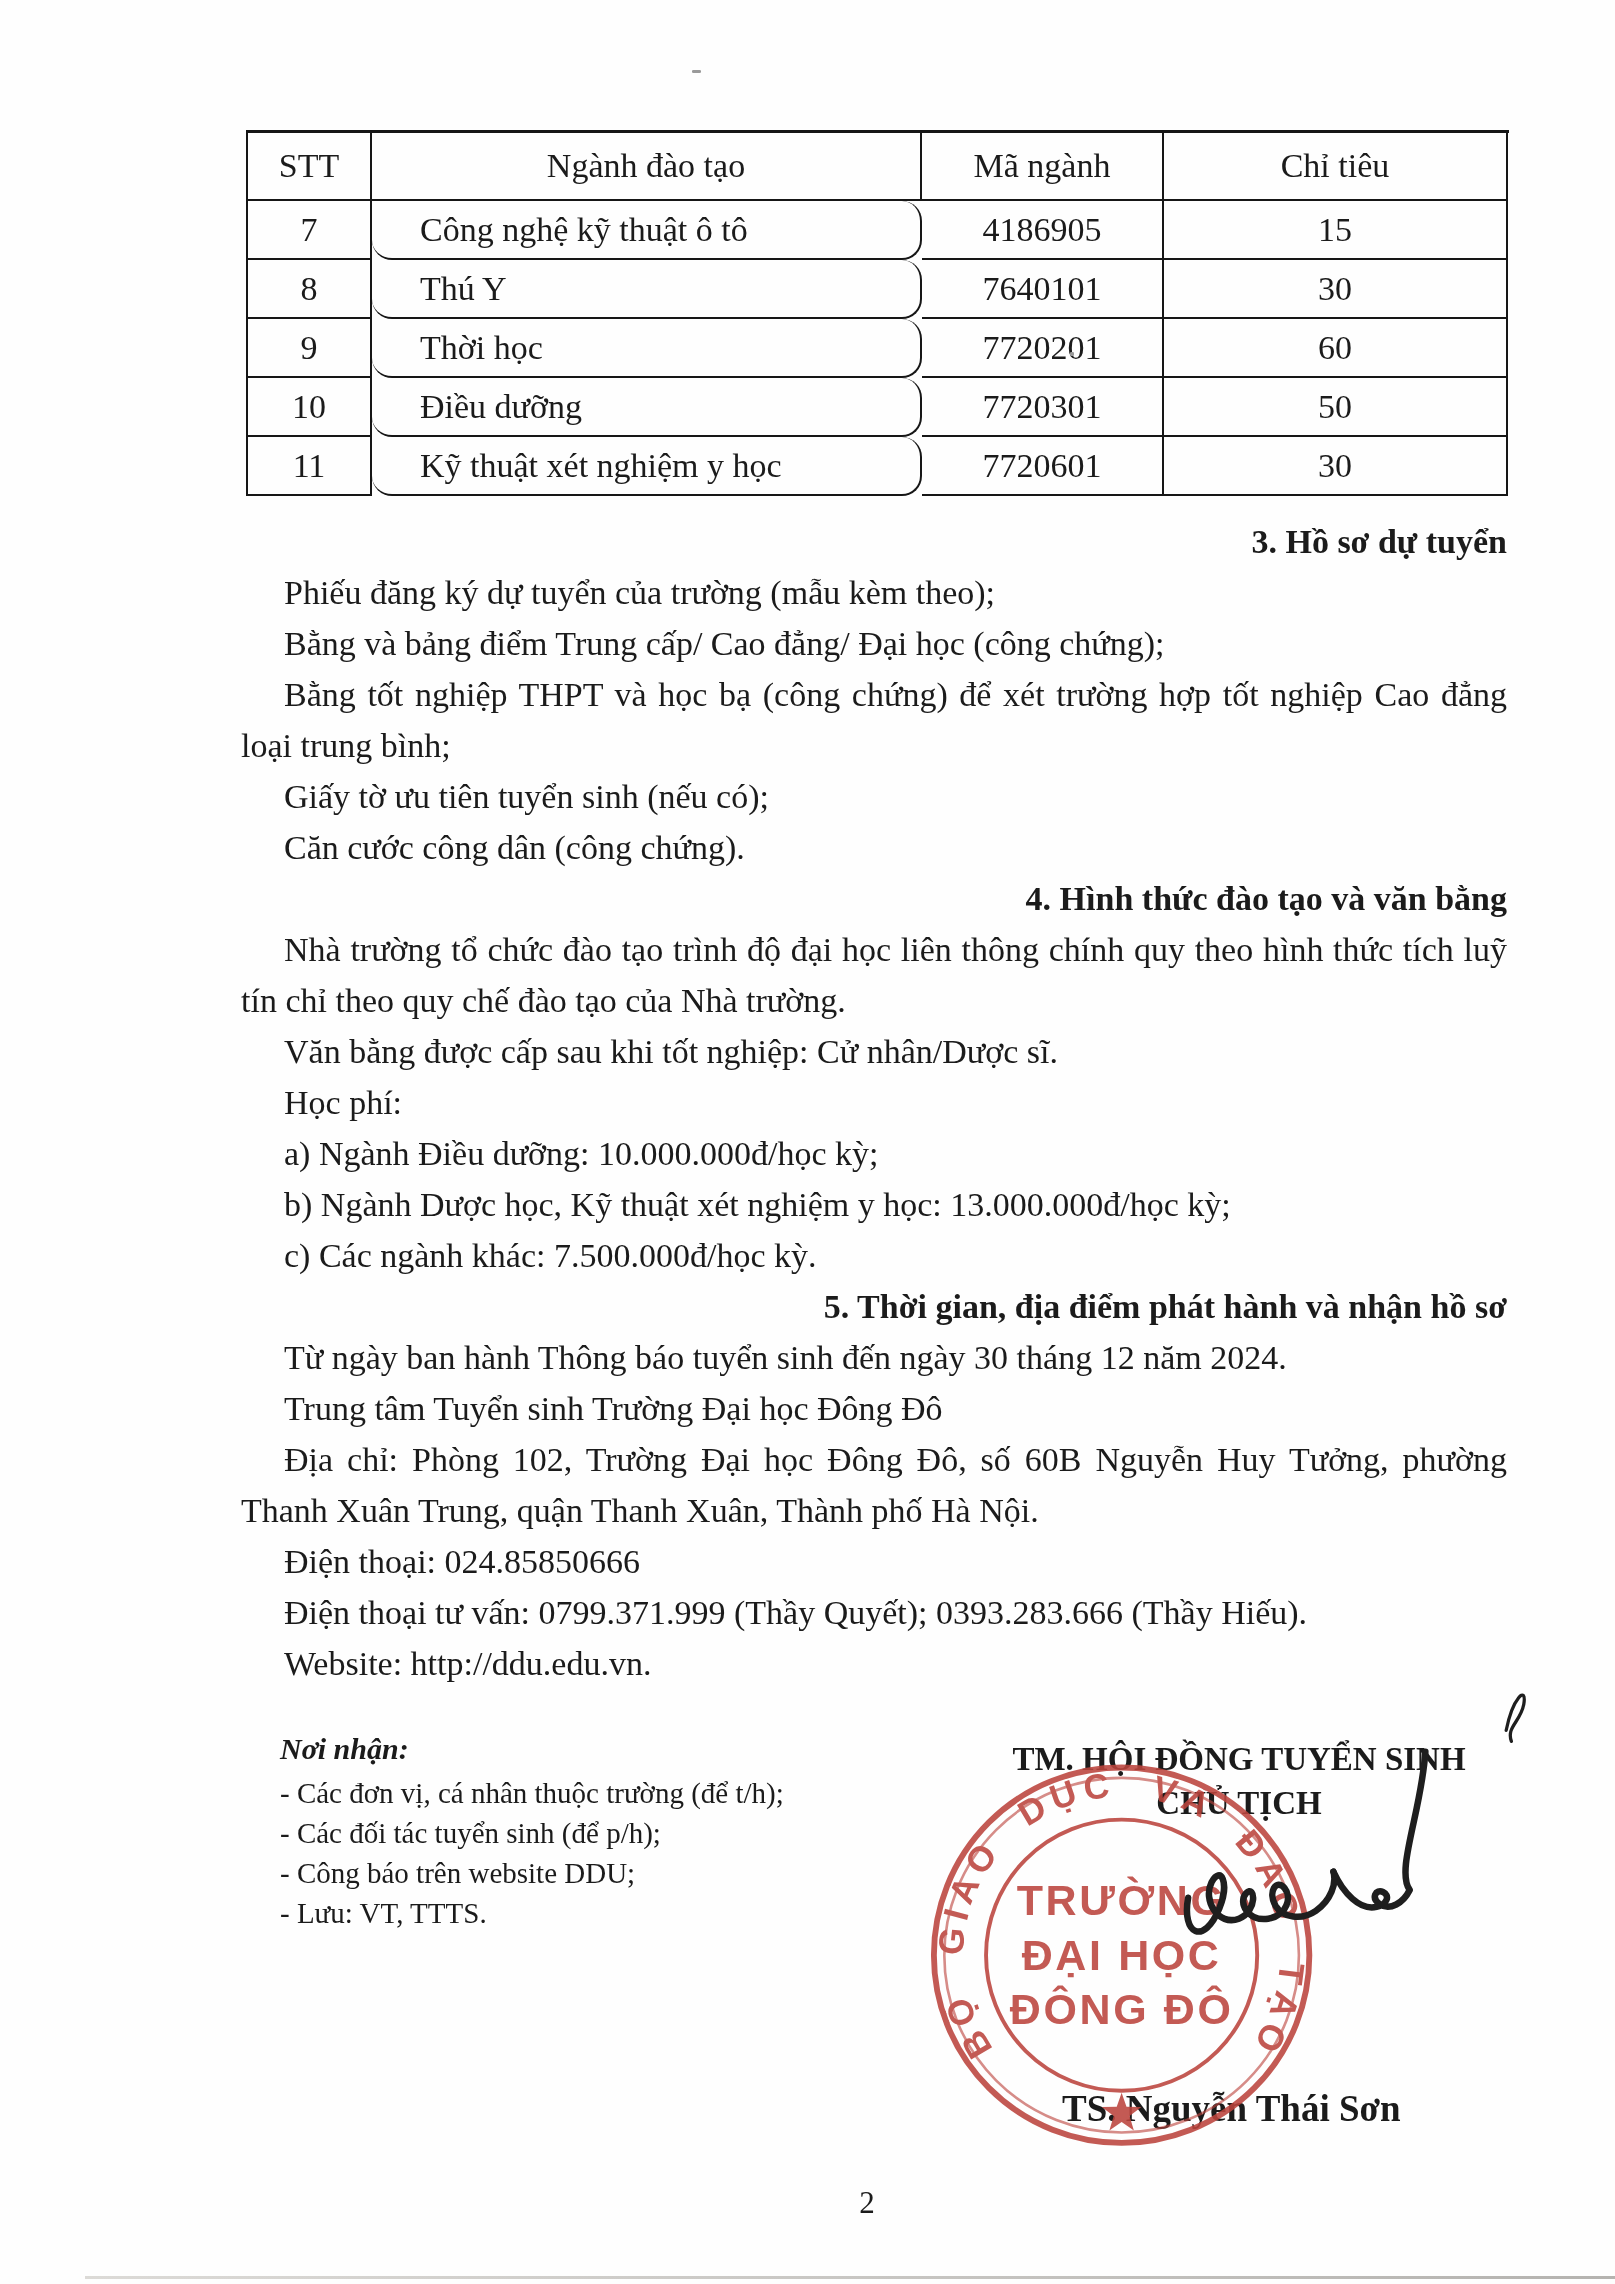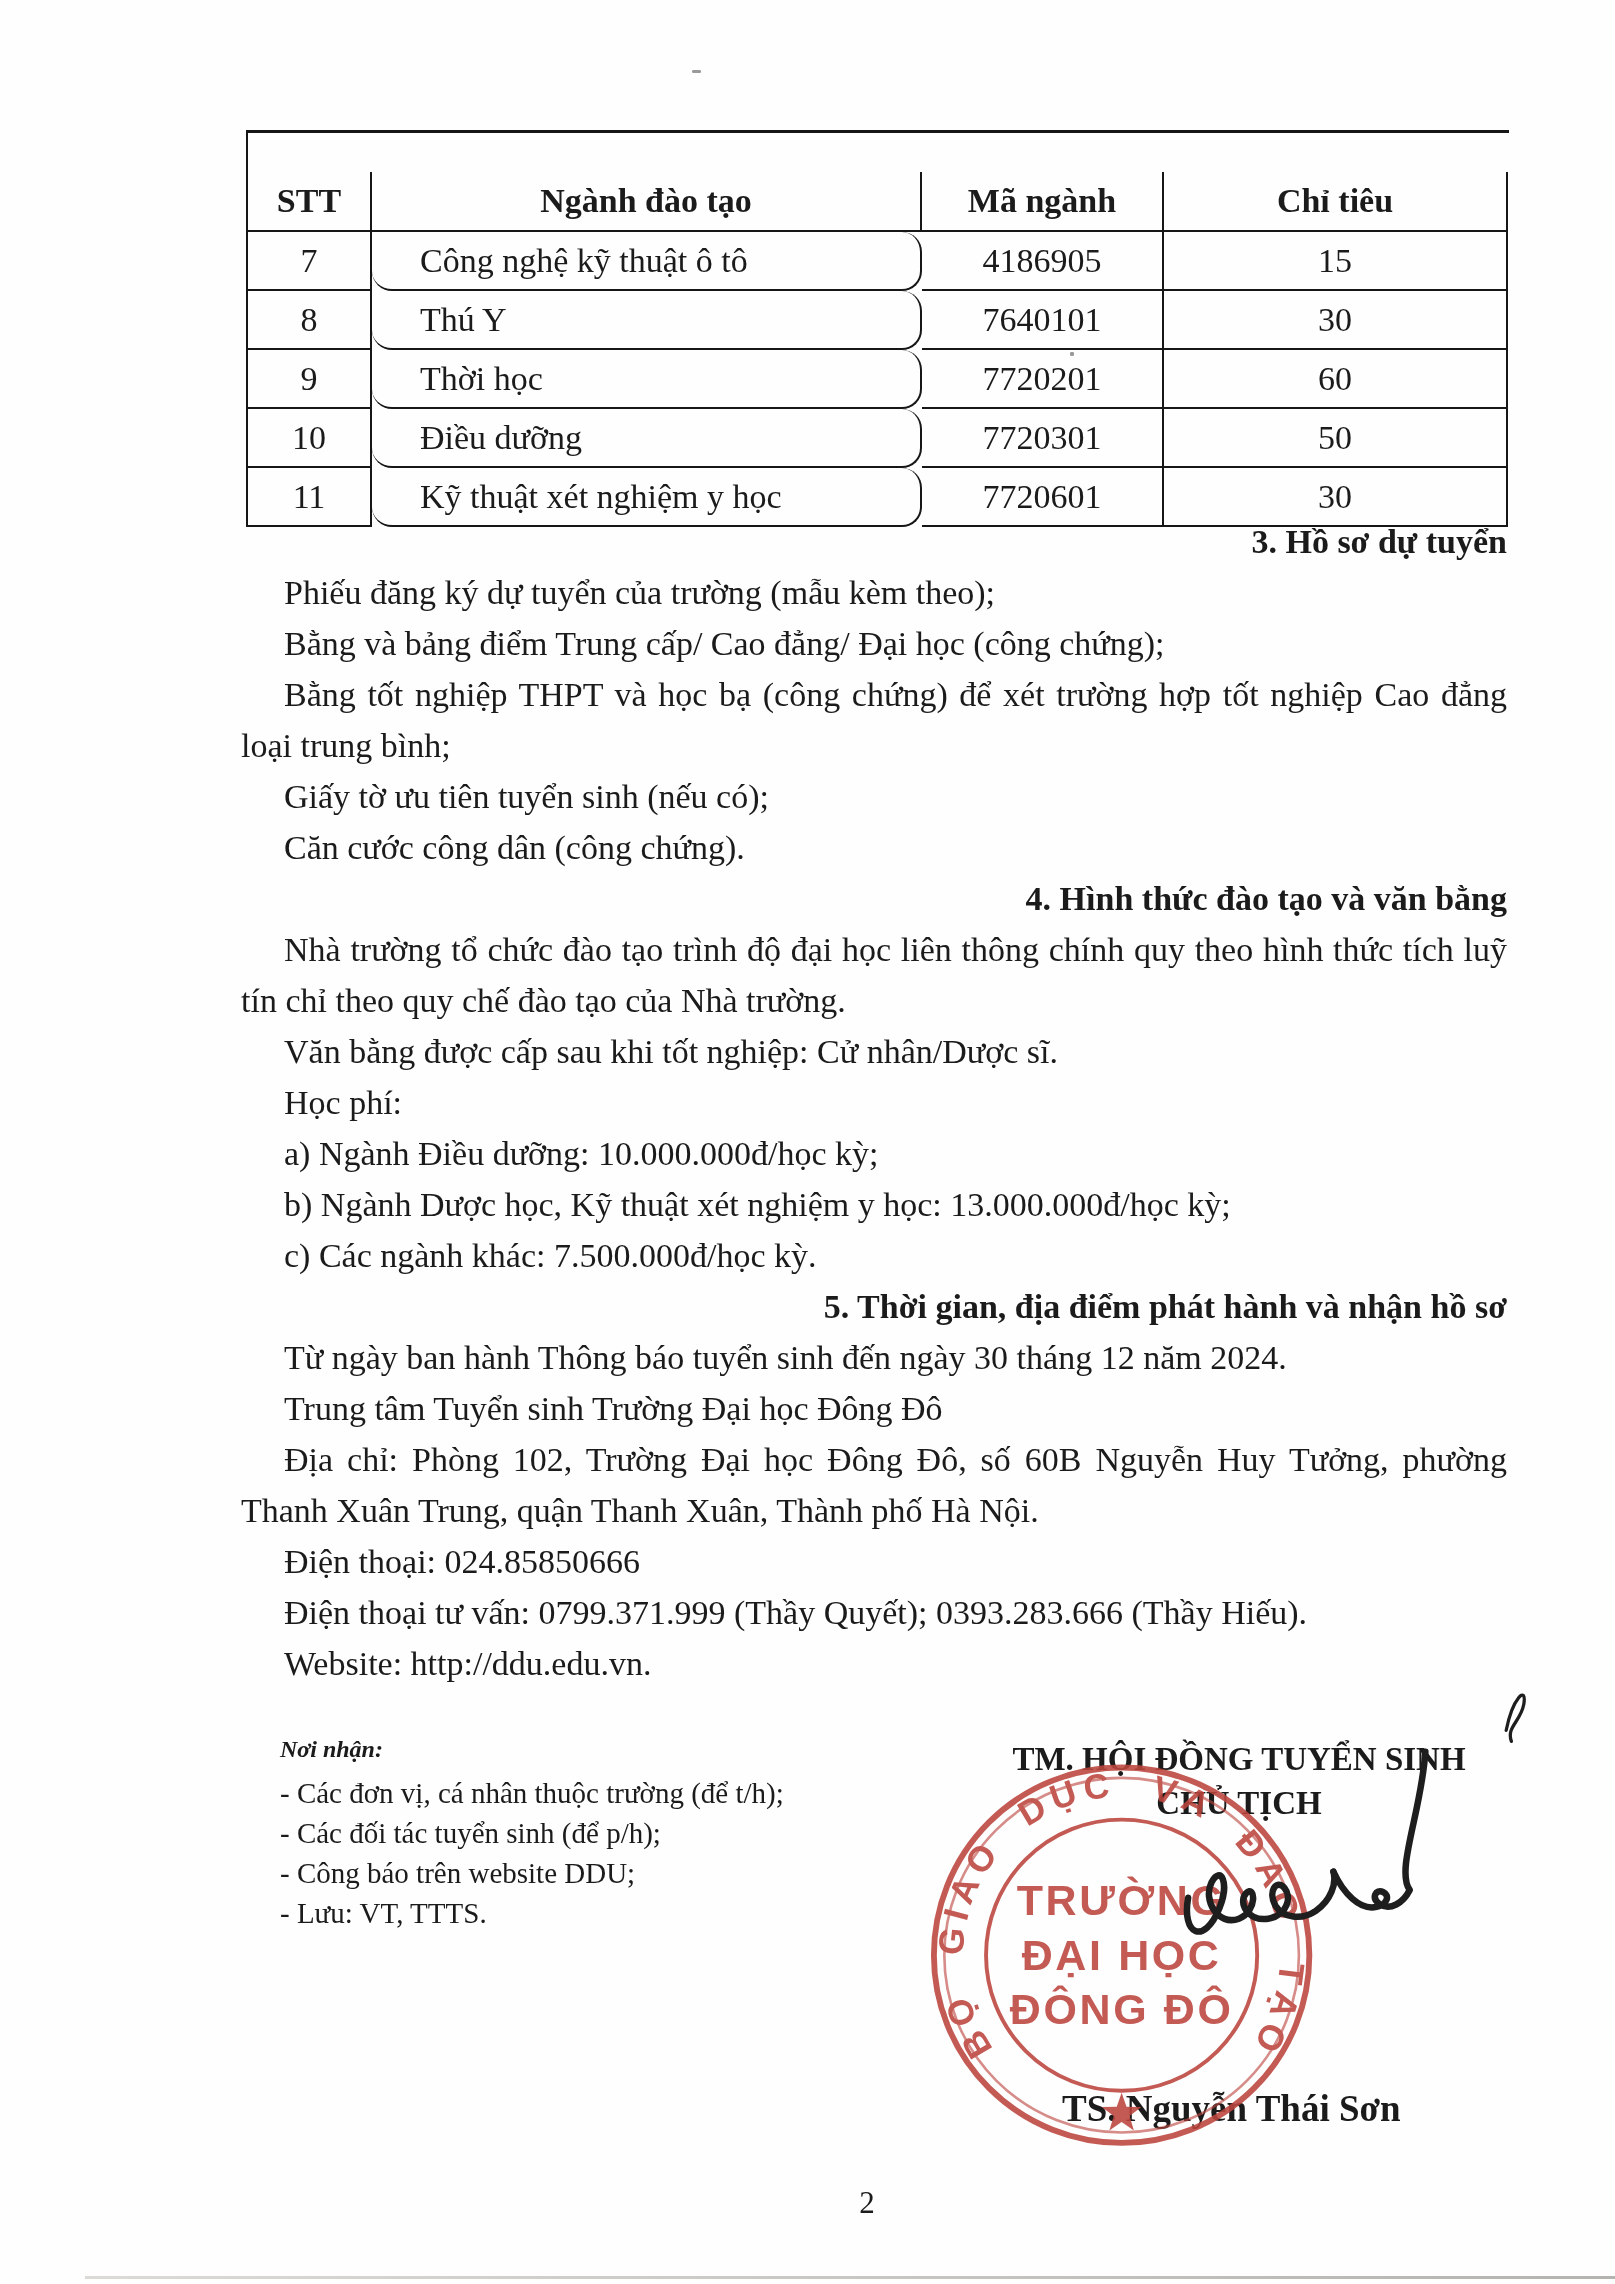--- a/index.html
+++ b/index.html
@@ -12,32 +12,32 @@
     position:absolute;left:246px;top:130px;width:1261px;
     display:grid;grid-template-columns:124px 550px 242px 344px;
     border-top:3.3px solid #161616;border-left:2.6px solid #161616;
     font-size:34px;
   }
   .tbl .cell{
     border-right:2.6px solid #161616;border-bottom:2.6px solid #161616;
     display:flex;align-items:center;justify-content:center;
     height:59px;box-sizing:border-box;
   }
-  .tbl .cell.hdr{font-weight:bold;height:60px;margin-top:39px;}
+  .tbl .cell.hdr{font-weight:normal;height:68px;}
   .tbl .cell.name{justify-content:flex-start;padding-left:48px;border-radius:20px;}
   
   .doc-body{
     position:absolute;left:241px;top:516px;width:1266px;
     font-size:34px;line-height:51px;
   }
   .doc-body p{margin:0;text-indent:43px;text-align:justify;}
   .doc-body p.sec-title{font-weight:bold;text-indent:0;text-align:right;}
   
   .recipients{position:absolute;left:280px;top:1729px;font-size:29px;line-height:40px;}
-  .recipients .rec-title{font-weight:bold;font-style:italic;font-size:24px;margin-bottom:3.9px;}
+  .recipients .rec-title{font-weight:bold;font-style:italic;font-size:30px;margin-bottom:3.9px;}
   
   .sign-block{position:absolute;left:939px;top:1739px;width:600px;text-align:center;}
   .sign-committee{font-weight:bold;font-size:33px;line-height:40px;}
   .sign-role{font-weight:bold;font-size:33px;line-height:40px;margin-top:4px;}
   .signer-name{
     position:absolute;left:1062px;top:2087px;font-weight:bold;font-size:37px;
     line-height:43px;white-space:nowrap;z-index:1;
   }
   .stamp-svg{position:absolute;left:900px;top:1564px;z-index:2;}
   .stamp-ring-text{

